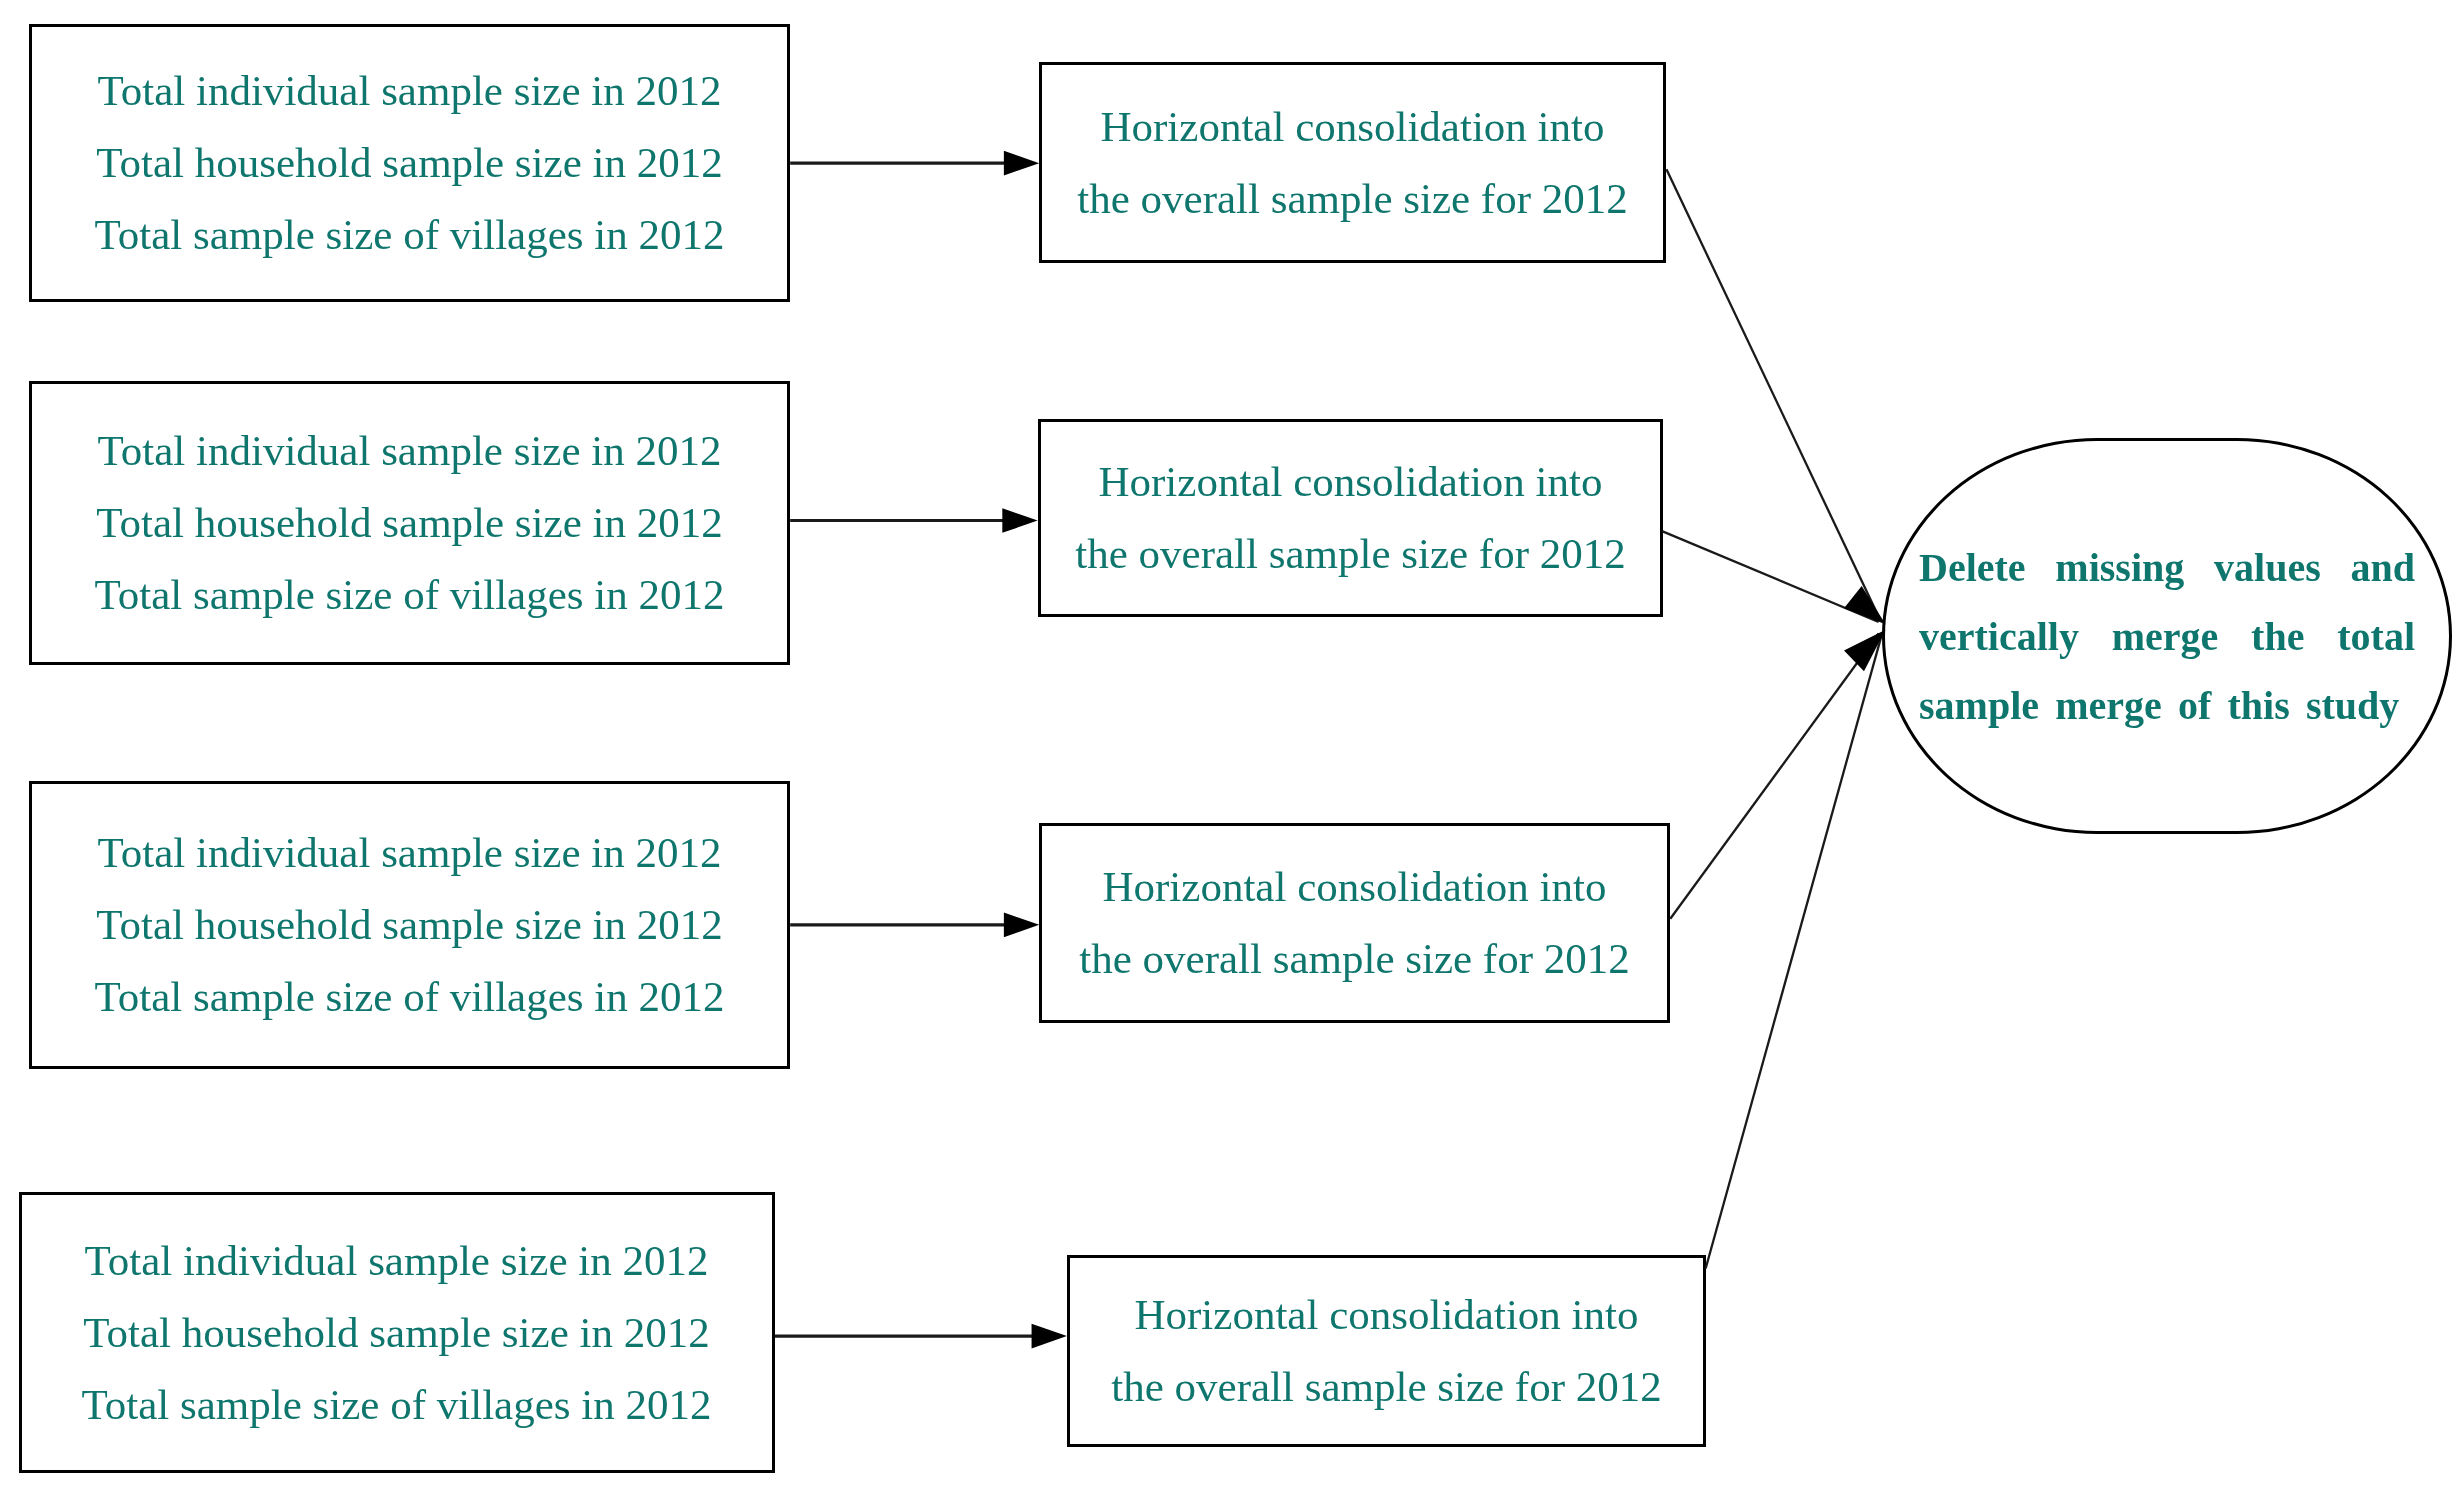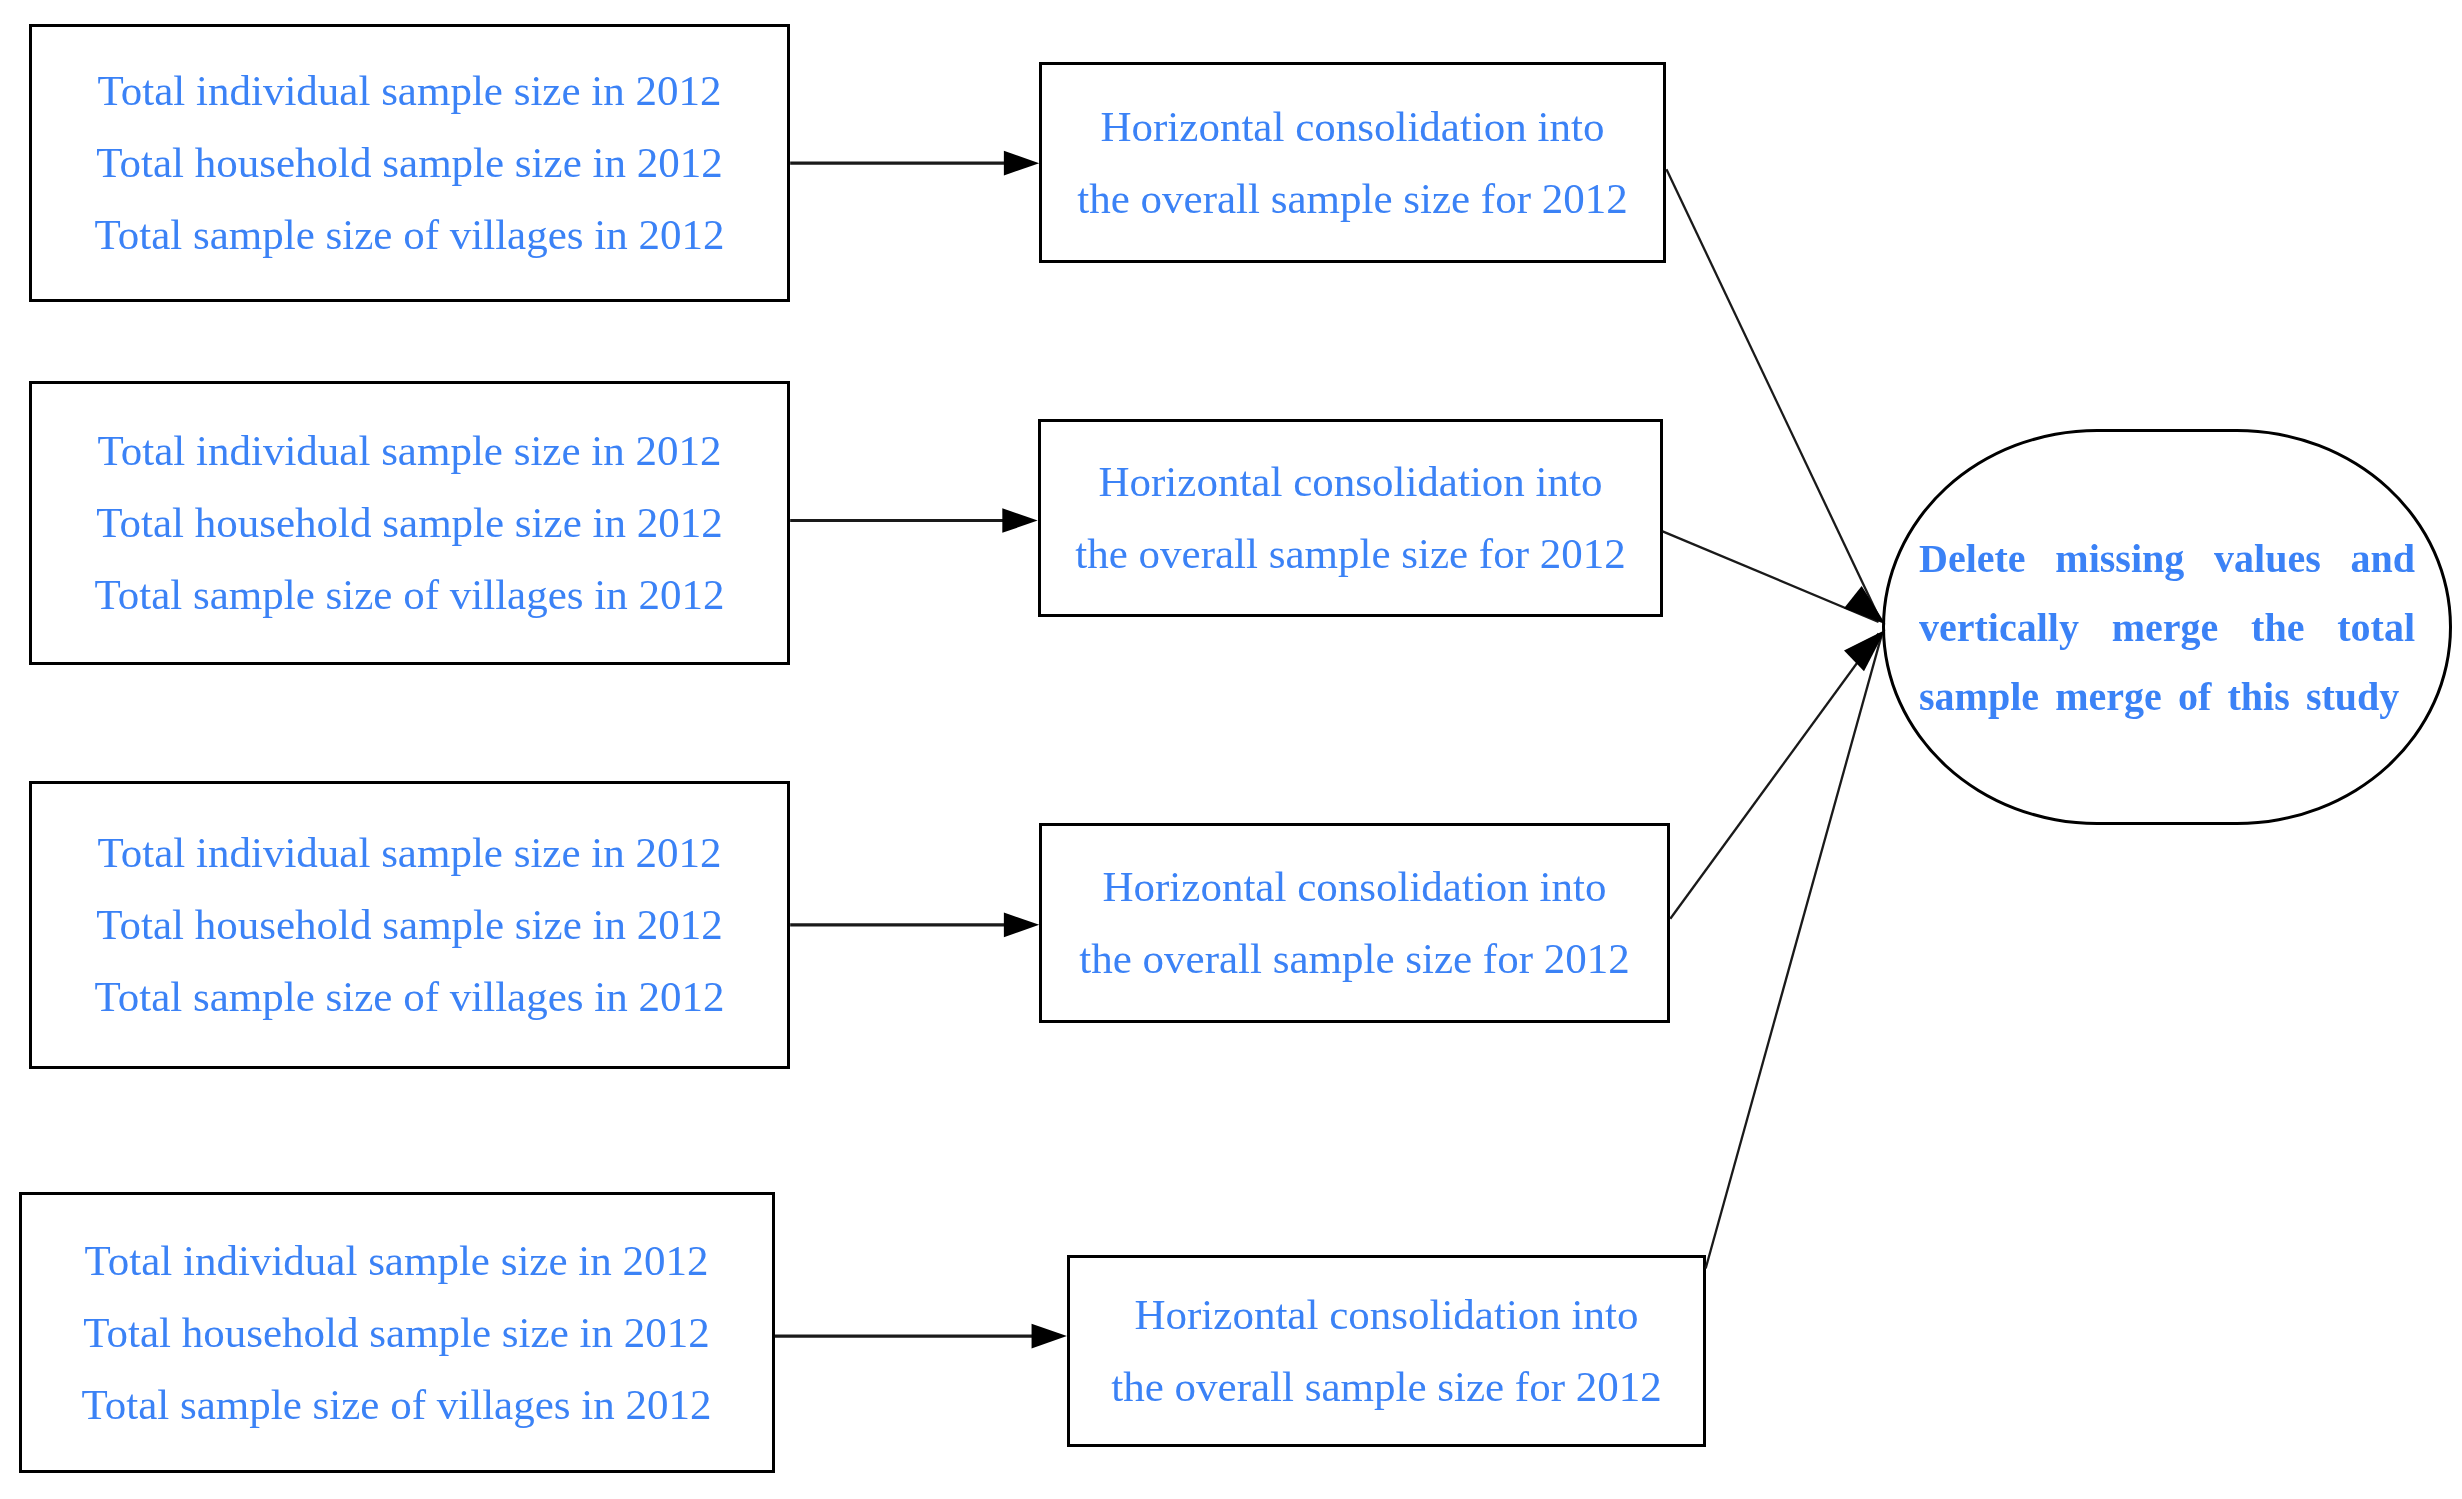--- a/index.html
+++ b/index.html
@@ -6,21 +6,21 @@
     margin: 0;
     padding: 0;
     background: #ffffff;
   }
   #canvas {
     position: relative;
     width: 2462px;
     height: 1500px;
     background: #ffffff;
     font-family: "Liberation Serif", "DejaVu Serif", serif;
-    color: #3b82f6;
+    color: #0f766e;
     overflow: hidden;
   }
   .node {
     position: absolute;
     box-sizing: border-box;
     background: #ffffff;
     border: 3.8px solid #000000;
     display: flex;
     flex-direction: column;
     justify-content: center;
@@ -58,21 +58,21 @@
   }
   
   #src-box-1 { left: 29px;   top: 24px;   width: 761px; height: 278px; }
   #src-box-2 { left: 29px;   top: 381px;  width: 761px; height: 284px; }
   #src-box-3 { left: 29px;   top: 781px; width: 761px; height: 288px; }
   #src-box-4 { left: 18.5px;   top: 1192px; width: 756px; height: 281px; }
   #proc-box-1 { left: 1039px; top: 62px;   width: 627px; height: 201px; }
   #proc-box-2 { left: 1038px; top: 419px;  width: 625px; height: 198px; }
   #proc-box-3 { left: 1039px; top: 823px; width: 631px; height: 200px; }
   #proc-box-4 { left: 1067px; top: 1255px; width: 639px; height: 192px; }
-  #terminal-node { left: 1882px; top: 429px; width: 570px; height: 396px; }
+  #terminal-node { left: 1882px; top: 438px; width: 570px; height: 396px; }
   #connector-layer {
     position: absolute;
     left: 0; top: 0;
     width: 2462px;
     height: 1500px;
     pointer-events: none;
   }
 </style>
 </head>
 <body>

